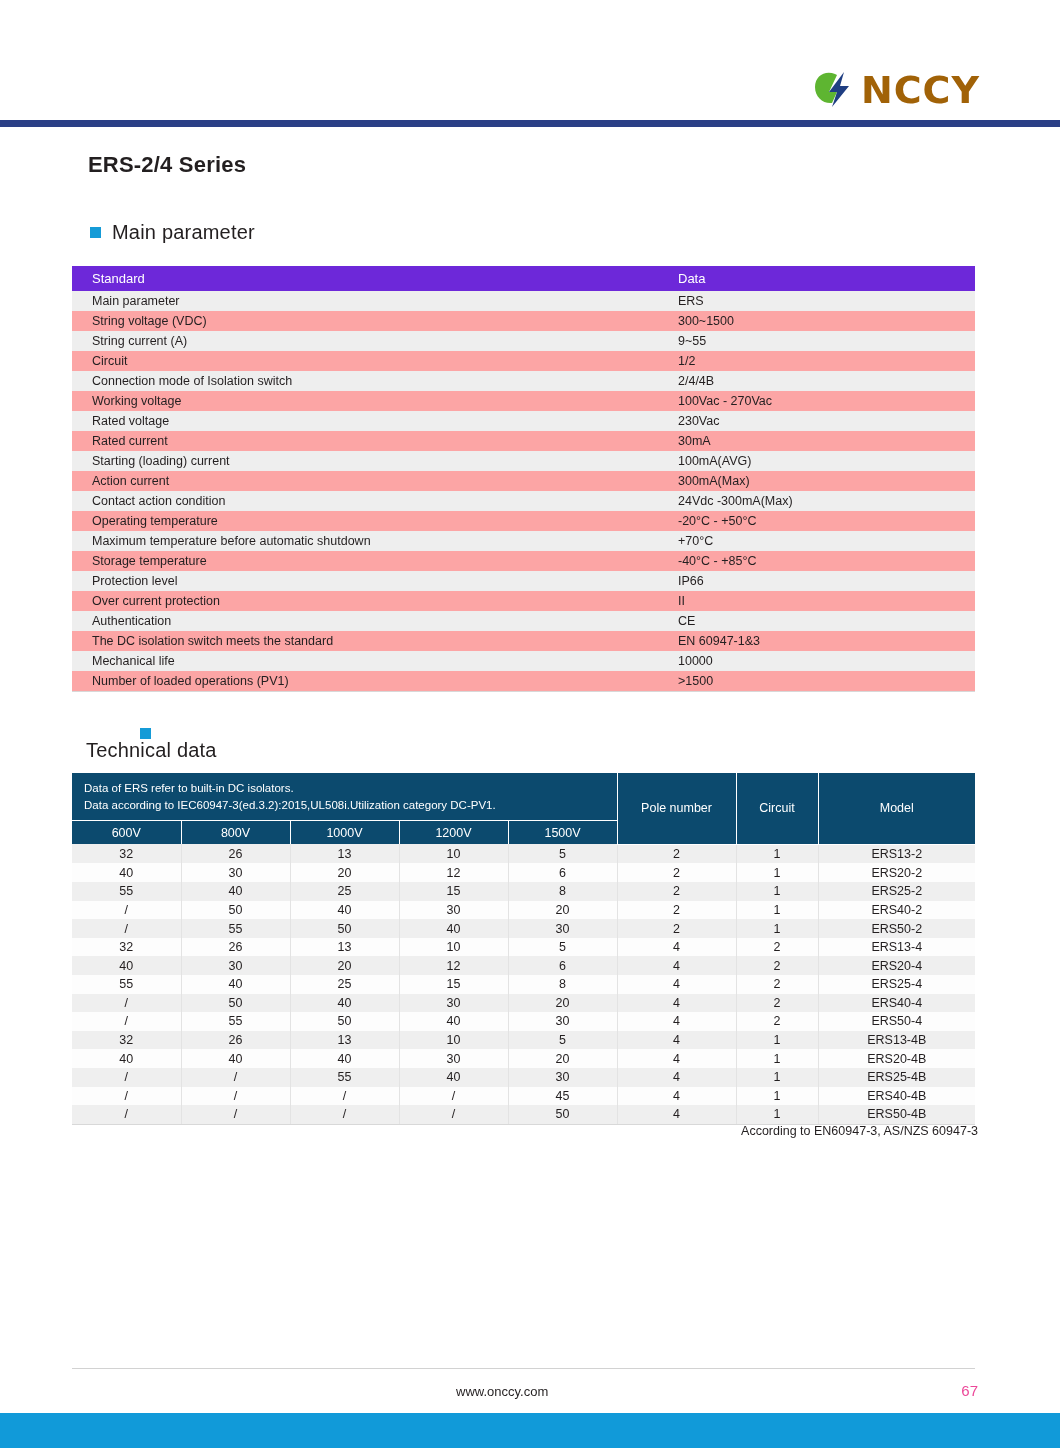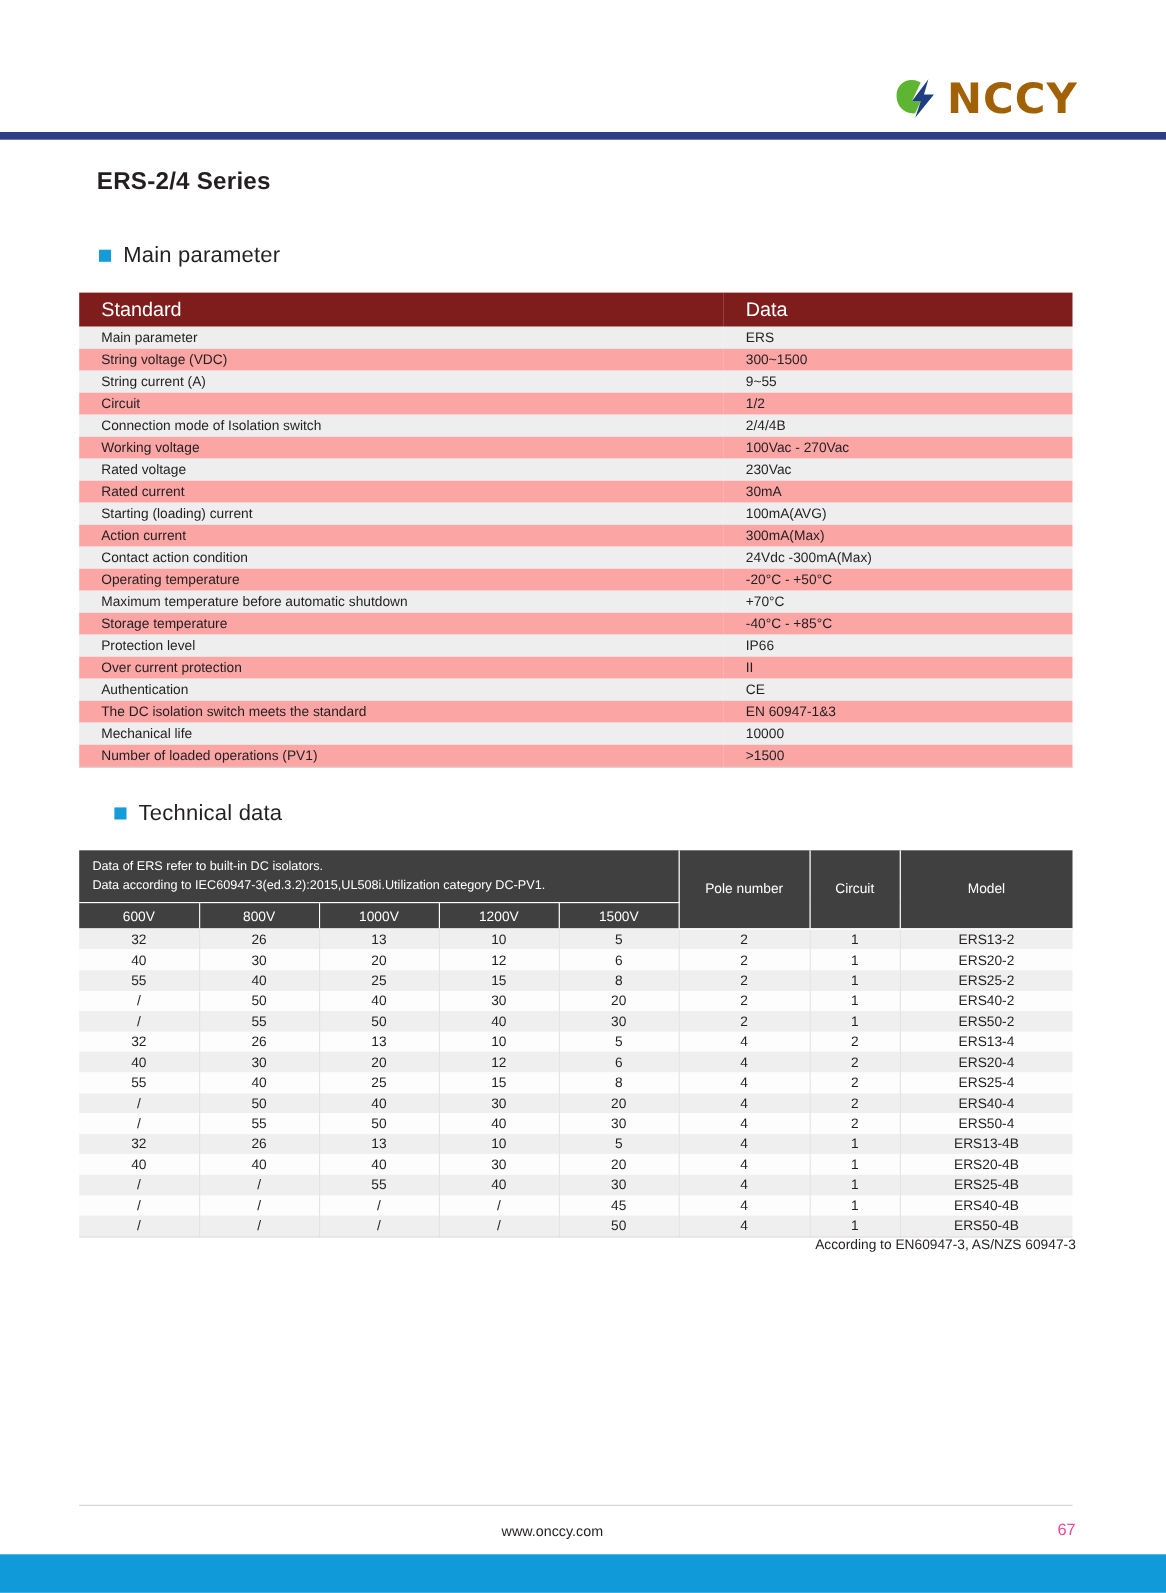--- a/index.html
+++ b/index.html
@@ -75,42 +75,42 @@
     letter-spacing: 0.2px;
   }
   .section-heading .bullet {
     width: 11px;
     height: 11px;
     background: #159bd7;
     margin-right: 11px;
     display: inline-block;
   }
   #heading-main { left: 90px; top: 221px; }
-  #heading-tech { left: 104px; top: 728px; }
+  #heading-tech { left: 86px; top: 728px; flex-direction: column; }
 
   
   table {
     border-collapse: collapse;
     table-layout: fixed;
   }
   
   .main-table {
     position: absolute;
     left: 72px;
     top: 266px;
     width: 903px;
     font-size: 12.5px;
   }
   .main-table th {
-    background: #7f1d1d;
+    background: #6d28d9;
     color: #ffffff;
     font-weight: normal;
     text-align: left;
     padding: 5px 0 5px 20px;
-    font-size: 18px;
+    font-size: 13px;
     height: 14px;
   }
   .main-table td {
     padding: 3px 0 3px 20px;
     height: 13px;
     color: #231f20;
     border: none;
   }
   .main-table tr.odd td { background: #eeeeee; }
   .main-table tr.even td { background: #fca5a5; }
@@ -125,21 +125,21 @@
     top: 773px;
     width: 903px;
     font-size: 12px;
   }
   .tech-table col.v { width: 109px; }
   .tech-table col.pole { width: 119px; }
   .tech-table col.circ { width: 82px; }
   .tech-table col.model { width: 157px; }
 
   .tech-table th {
-    background: #404040;
+    background: #0c4a6e;
     color: #ffffff;
     font-weight: normal;
     border-right: 1px solid #ffffff;
     border-bottom: 1px solid #ffffff;
     padding: 0;
     text-align: center;
     font-size: 12.5px;
   }
   .tech-table th.note {
     text-align: left;

